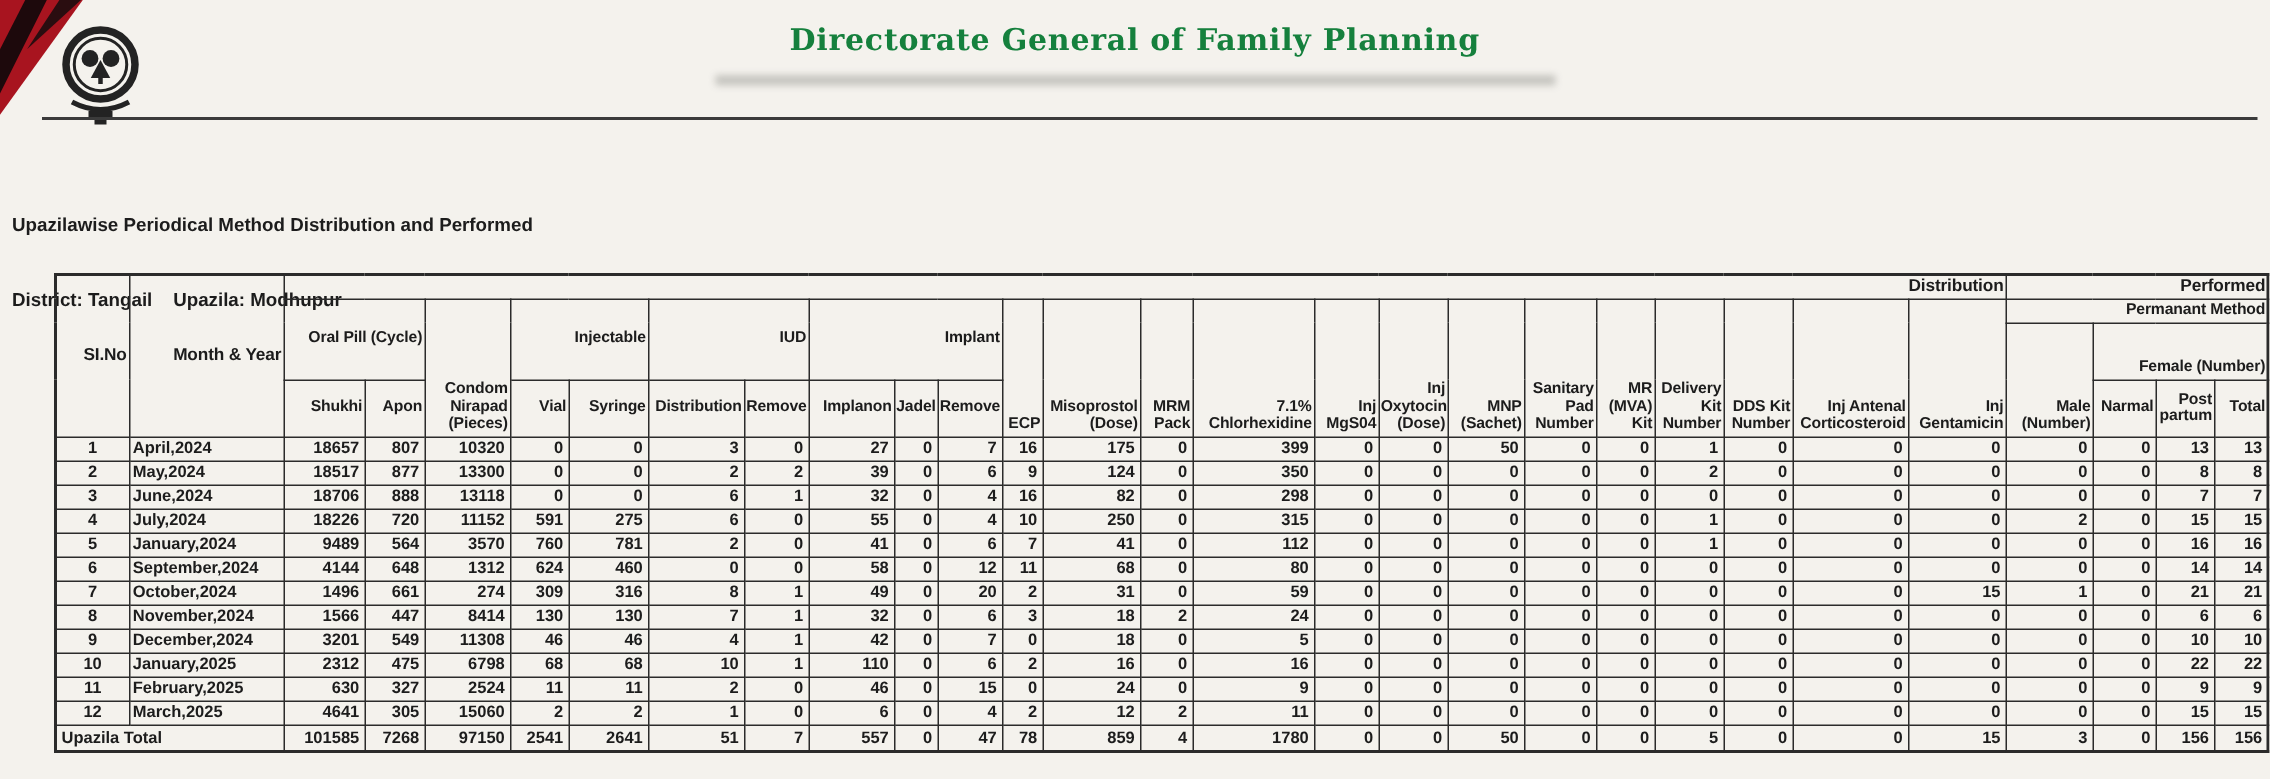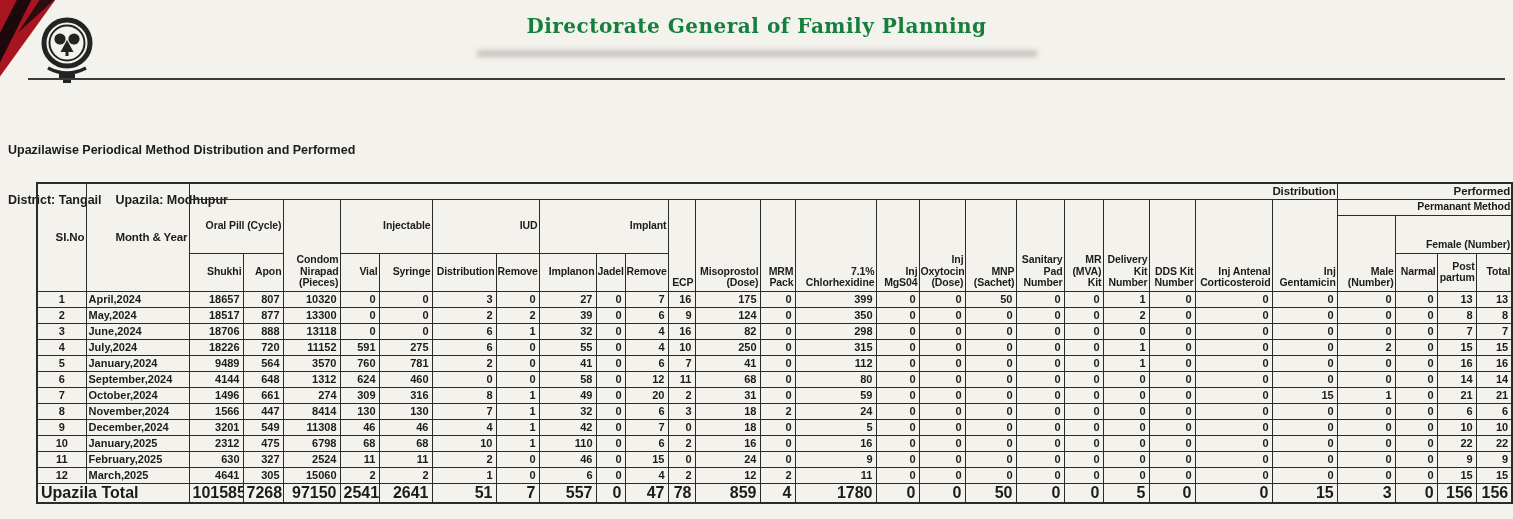--- a/index.html
+++ b/index.html
@@ -48,21 +48,21 @@
   thead tr.hr1{height:14px;} thead tr.hr1 th{font-size:11.5px;}
   thead tr.hr2{height:16px;}
   thead tr.hr3{height:38px;}
   thead tr.hr4{height:38px;}
   tbody tr{height:16px;}
   td{padding:0 3px;overflow:hidden;white-space:nowrap;}
   td.num{text-align:right;font-weight:bold;}
   td.sl{text-align:center;font-weight:bold;}
   td.month{text-align:left;font-weight:bold;padding-left:2px;}
   tr.total-row{height:18px;}
-  tr.total-row td{font-weight:bold;font-size:16px;}
+  tr.total-row td{font-weight:bold;font-size:11px;}
   tr.total-row td.label{text-align:left;}
 </style>
 </head>
 <body>
 
 <div class="page">
 
   <div class="ribbon">
     <div class="red"></div>
     <div class="dark1"></div>

